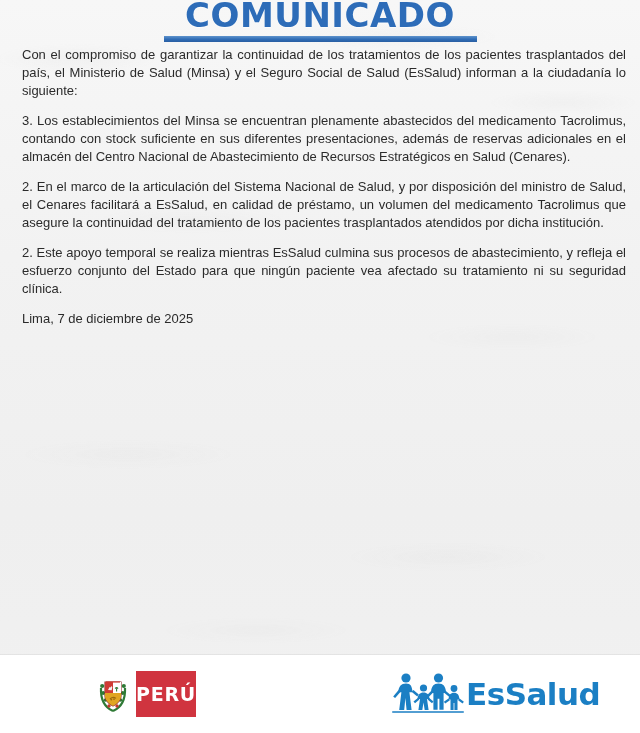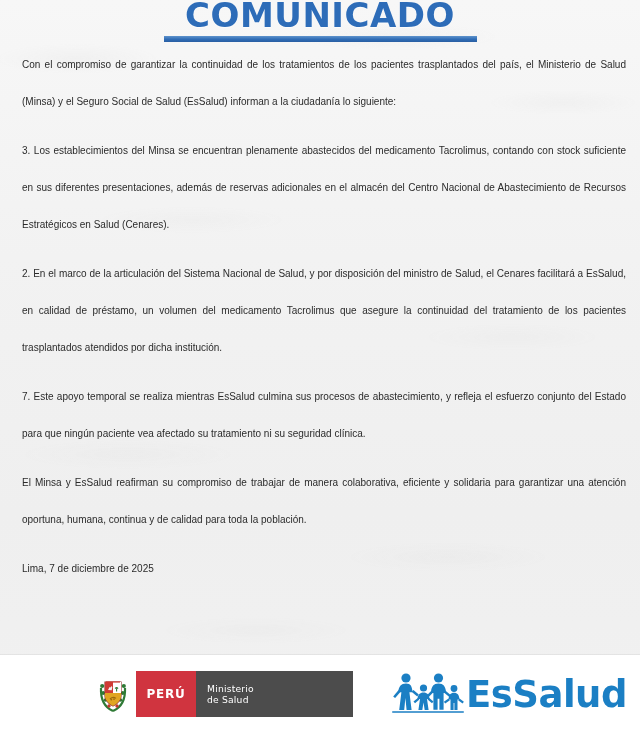--- a/index.html
+++ b/index.html
@@ -67,22 +67,22 @@
 
   
   #body-copy {
     position: absolute;
     top: 46px;
     left: 22px;
     width: 604px;
   }
   .para {
     margin: 0 0 12px 0;
-    font-size: 10px;
-    line-height: 37px;
+    font-size: 13px;
+    line-height: 18px;
     color: #2b2b2b;
     text-align: justify;
     text-justify: inter-word;
     font-family: "Liberation Sans", sans-serif;
   }
   .para:last-child { margin-bottom: 0; }
   .para.no-justify { text-align: left; }
 
   
   #footer-band {
@@ -122,21 +122,21 @@
     justify-content: center;
   }
   #peru-label-block {
     background: #d0343f;
     color: #ffffff;
     width: 60px;
     display: flex;
     align-items: center;
     justify-content: center;
     font-family: "DejaVu Sans", sans-serif;
-    font-size: 12px;
+    font-size: 19px;
     font-weight: bold;
     letter-spacing: .8px;
   }
   #minsa-name-block {
     background: #4c4c4c;
     color: #ffffff;
     width: 157px;
     display: flex;
     flex-direction: column;
     justify-content: center;
@@ -155,21 +155,21 @@
     position: absolute;
     left: 392px;
     top: 14px;
     display: flex;
     align-items: center;
     height: 50px;
   }
   #essalud-family-icon { margin-right: 2px; }
   #essalud-wordmark {
     font-family: "DejaVu Sans", sans-serif;
-    font-size: 37px;
+    font-size: 31px;
     font-weight: bold;
     color: #1b7fc4;
     letter-spacing: -0.5px;
     line-height: 33px;
   }
 </style>
 </head>
 <body>
 
 <div id="document-sheet">
@@ -178,22 +178,21 @@
 
   <div id="heading-block">
     <div id="doc-title">COMUNICADO</div>
     <div id="title-underline"></div>
   </div>
 
   <div id="body-copy">
     <p class="para">Con el compromiso de garantizar la continuidad de los tratamientos de los pacientes trasplantados del país, el Ministerio de Salud (Minsa) y el Seguro Social de Salud (EsSalud) informan a la ciudadanía lo siguiente:</p>
     <p class="para">3. Los establecimientos del Minsa se encuentran plenamente abastecidos del medicamento Tacrolimus, contando con stock suficiente en sus diferentes presentaciones, además de reservas adicionales en el almacén del Centro Nacional de Abastecimiento de Recursos Estratégicos en Salud (Cenares).</p>
     <p class="para">2. En el marco de la articulación del Sistema Nacional de Salud, y por disposición del ministro de Salud, el Cenares facilitará a EsSalud, en calidad de préstamo, un volumen del medicamento Tacrolimus que asegure la continuidad del tratamiento de los pacientes trasplantados atendidos por dicha institución.</p>
-    <p class="para">7. Este apoyo temporal se realiza mientras EsSalud culmina sus procesos de abastecimiento, y refleja el esfuerzo conjunto del Estado para que ningún paciente vea afectado su tratamiento ni su seguridad clínica.</p>
-    <p class="para">El Minsa y EsSalud reafirman su compromiso de trabajar de manera colaborativa, eficiente y solidaria para garantizar una atención oportuna, humana, continua y de calidad para toda la población.</p>
+    <p class="para">2. Este apoyo temporal se realiza mientras EsSalud culmina sus procesos de abastecimiento, y refleja el esfuerzo conjunto del Estado para que ningún paciente vea afectado su tratamiento ni su seguridad clínica.</p>
     <p class="para no-justify">Lima, 7 de diciembre de 2025</p>
   </div>
 
   <div id="footer-divider"></div>
   <div id="footer-band">
 
     <div id="minsa-logo">
 
       <div id="peru-coat-of-arms">
         <svg width="32" height="40" viewBox="0 0 32 40" aria-hidden="true">
@@ -221,24 +220,20 @@
           <path d="M13 25 q3-3 6-.6" fill="none" stroke="#9a6b10" stroke-width="1.1"></path>
           <circle cx="14.3" cy="25.6" r=".9" fill="#9a6b10"></circle>
           <circle cx="17" cy="25.1" r=".9" fill="#9a6b10"></circle>
 
           <path d="M9 7.4 h14 v1.2 h-14 z" fill="#cf3b34"></path>
         </svg>
       </div>
 
       <div id="peru-label-block">PERÚ</div>
 
-      <div id="minsa-name-block">
-        <span class="minsa-line">Ministerio</span>
-        <span class="minsa-line">de Salud</span>
-      </div>
     </div>
 
     <div id="essalud-logo">
       <div id="essalud-family-icon">
         <svg width="72" height="46" viewBox="0 0 72 46" aria-hidden="true">
           <g fill="#1b7fc4">
 
             <circle cx="14" cy="9" r="4.6"></circle>
             <path d="M14 14.5 c-5 0-7 3.2-7.6 7.3 l-.2 1.4 h3.2 l-2.2 17.8 h5 l1.2-12 1.2 12 h5 L17.4 23.2 h3.2 l-.2-1.4 C19.8 17.7 19 14.5 14 14.5 Z"></path>
             <path d="M6.6 21 L1.2 27.5 l1.9 1.6 5.5-6.3 z"></path>

